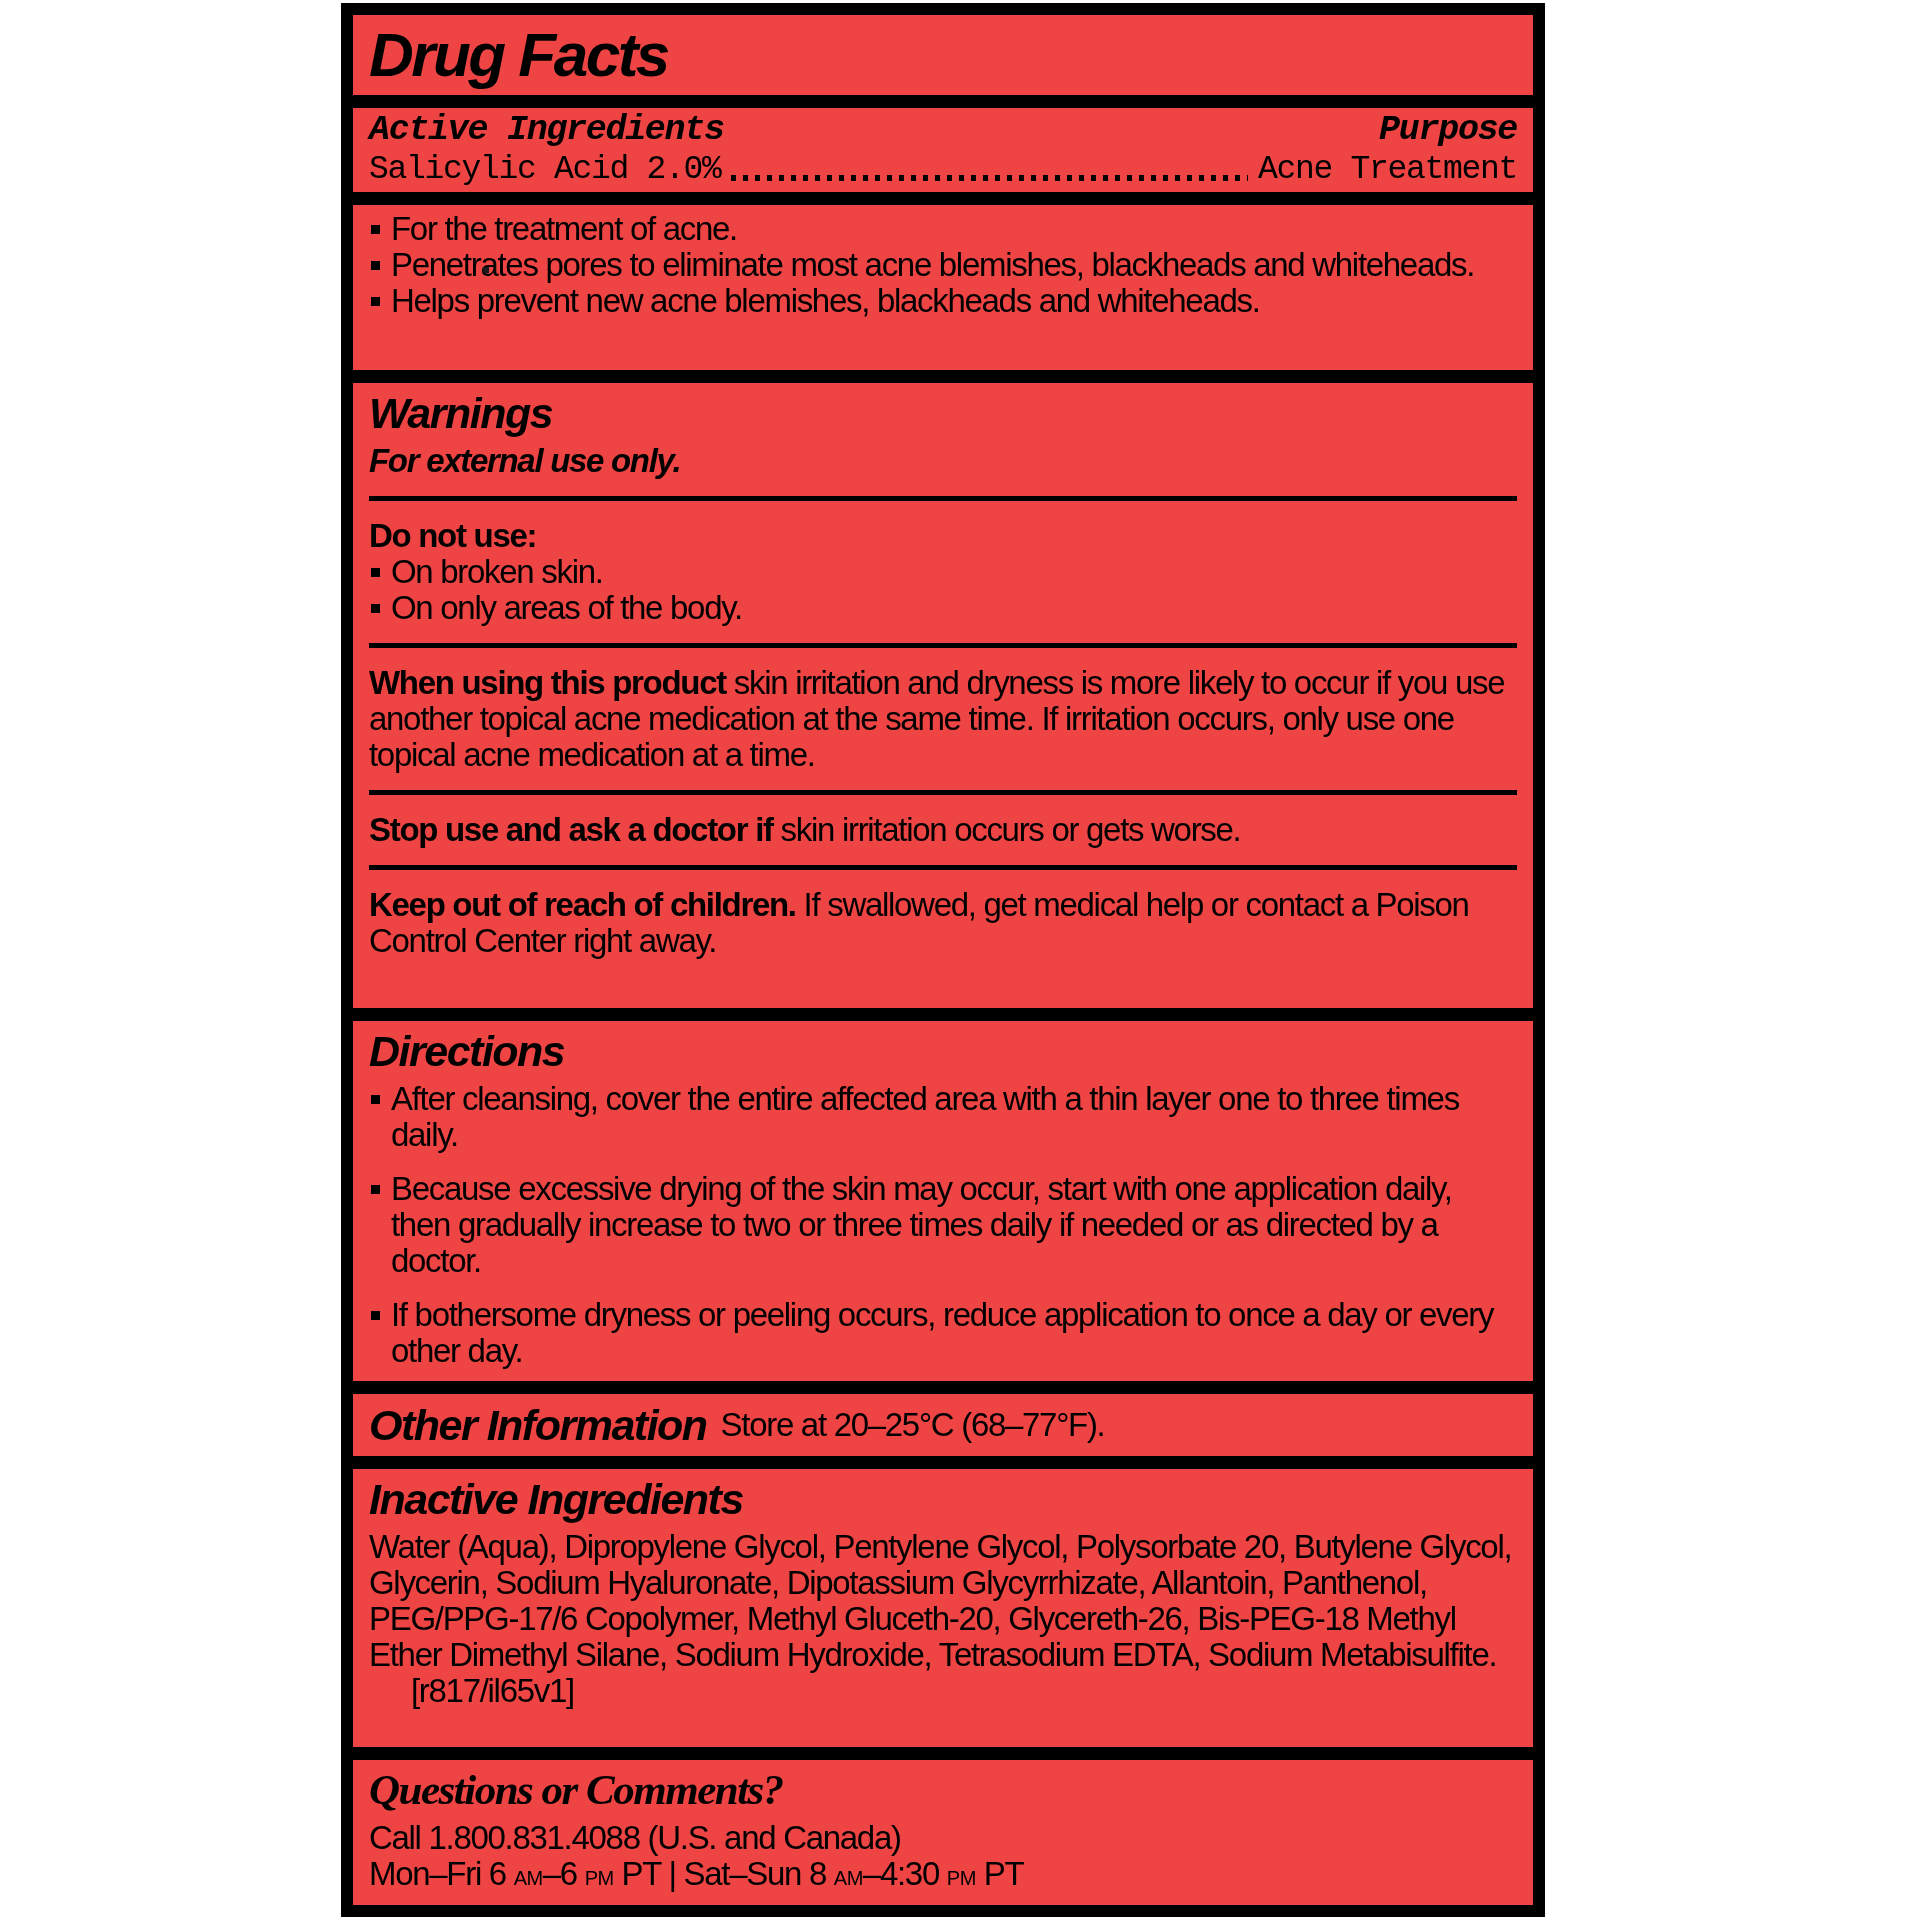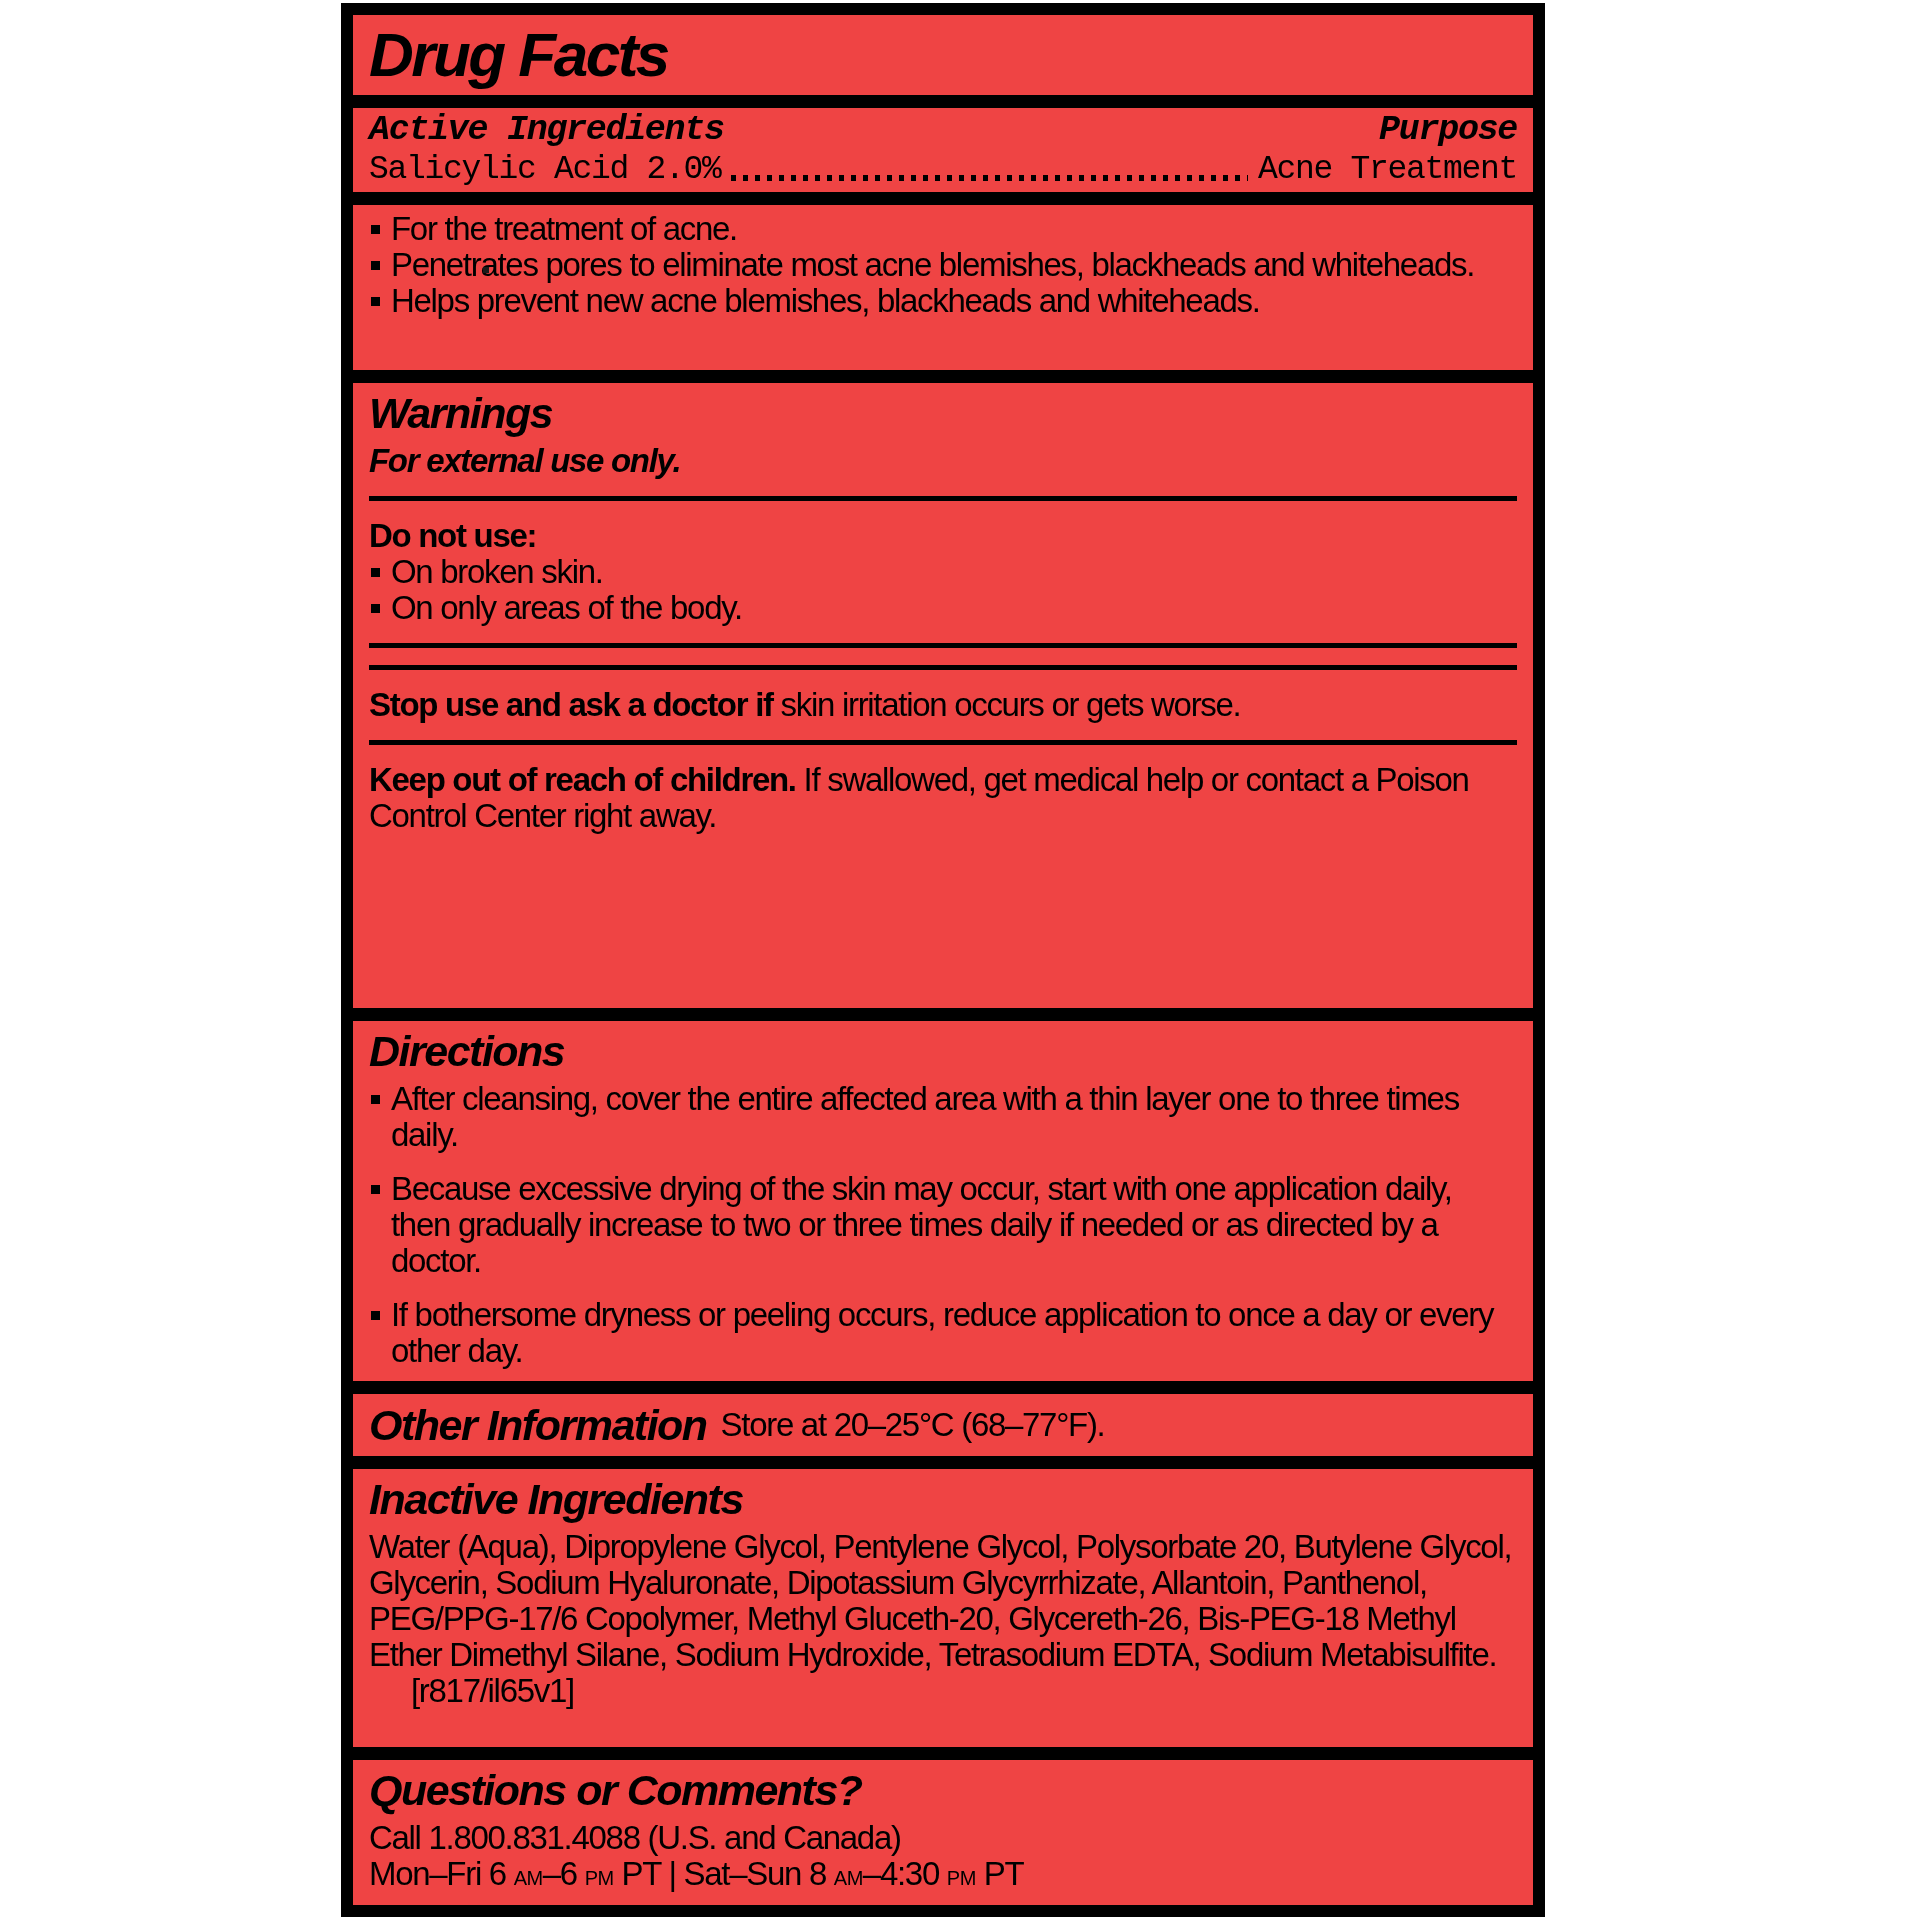--- a/index.html
+++ b/index.html
@@ -112,21 +112,21 @@
     left: 130px;
     top: 62px;
     width: 6px;
     height: 6px;
     background: #1a1a1a;
   }
   .sec-other .sechead { margin: 0 14px 0 0; display: inline; }
   .inline-store { font-size: 33px; }
   .code { margin-left: 42px; }
   .sc { font-size: 20px; letter-spacing: -0.5px; }
-  .qs-head { margin-bottom: 14px; }
+  .qs-head { margin-bottom: 14px; font-family: Liberation Serif, serif; }
   .call-line { margin: 0 0 2px 0; }
 </style>
 </head>
 <body>
 
 <div class="page">
   <div class="label">
 
     <section class="sec sec-title">
       <h1 class="dftitle">Drug Facts</h1>
@@ -171,20 +171,21 @@
         <li>
           <span class="sq"></span>
           <span>On broken skin.</span>
         </li>
         <li>
           <span class="sq"></span>
           <span>On only areas of the body.</span>
         </li>
       </ul>
       <div class="rule"></div>
+      <p class="para"><b class="lead">When using this product</b><span> skin irritation and dryness is more likely to occur if you use another topical acne medication at the same time. If irritation occurs, only use one topical acne medication at a time.</span></p>
       <div class="rule"></div>
       <p class="para"><b class="lead">Stop use and ask a doctor if</b><span> skin irritation occurs or gets worse.</span></p>
       <div class="rule"></div>
       <p class="para"><b class="lead">Keep out of reach of children.</b><span> If swallowed, get medical help or contact a Poison Control Center right away.</span></p>
     </section>
 
     <section class="sec sec-directions">
       <h2 class="sechead">Directions</h2>
       <ul class="blist spaced">
         <li>

